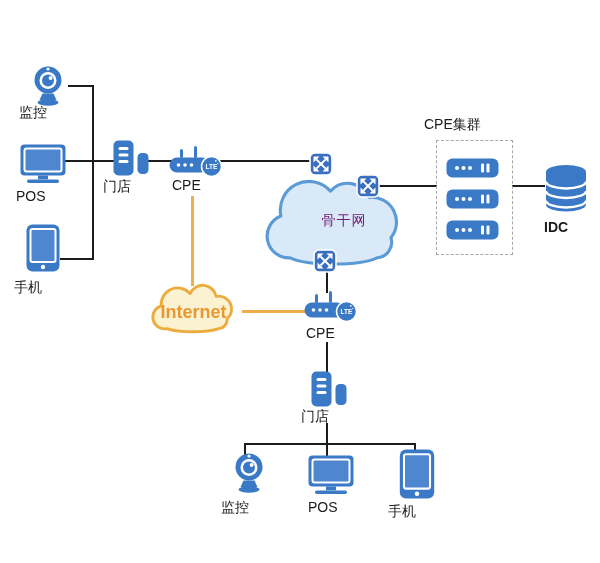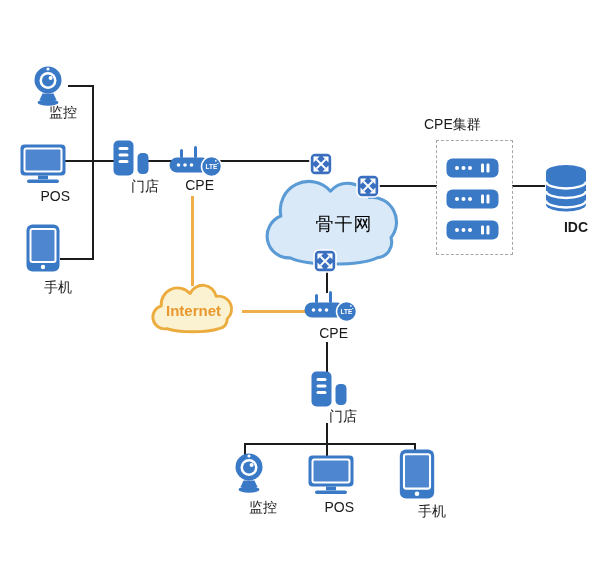--- a/index.html
+++ b/index.html
@@ -3,24 +3,24 @@
 <meta charset="utf-8">
 <style>
   html,body{margin:0;padding:0;background:#ffffff;}
   .stage{position:relative;width:600px;height:563px;background:#ffffff;overflow:hidden;
          font-family:"Liberation Sans","DejaVu Sans",sans-serif;color:#1a1a1a;}
   .abs{position:absolute;}
   .hline{position:absolute;height:2px;background:#1c1c1c;}
   .vline{position:absolute;width:2px;background:#1c1c1c;}
   .hline.orange{height:3px;background:#F0AE4B;}
   .vline.orange{width:3px;background:#F0AE4B;}
-  .lbl{position:absolute;font-size:14px;line-height:16px;text-align:right;color:#1a1a1a;}
+  .lbl{position:absolute;font-size:14px;line-height:16px;text-align:left;color:#1a1a1a;}
   .lbl.left{text-align:left;}
-  .cloud-label{position:absolute;font-size:18px;letter-spacing:1px;text-align:center;color:#000000;}
-  .inet-label{position:absolute;font-size:15px;font-weight:bold;text-align:center;color:#E8982F;}
+  .cloud-label{position:absolute;font-size:14px;letter-spacing:1px;text-align:center;color:#701a75;}
+  .inet-label{position:absolute;font-size:18px;font-weight:bold;text-align:center;color:#E8982F;}
   .dashed-box{position:absolute;border:1.6px dashed #A6A6A6;background:transparent;}
   svg{display:block;}
   .badge-text{font-size:6.5px;font-weight:bold;fill:#ffffff;}
 </style>
 </head>
 <body>
 
 <div class="stage">
 
   <div class="hline" style="left:68px;top:85px;width:25px;"></div>

